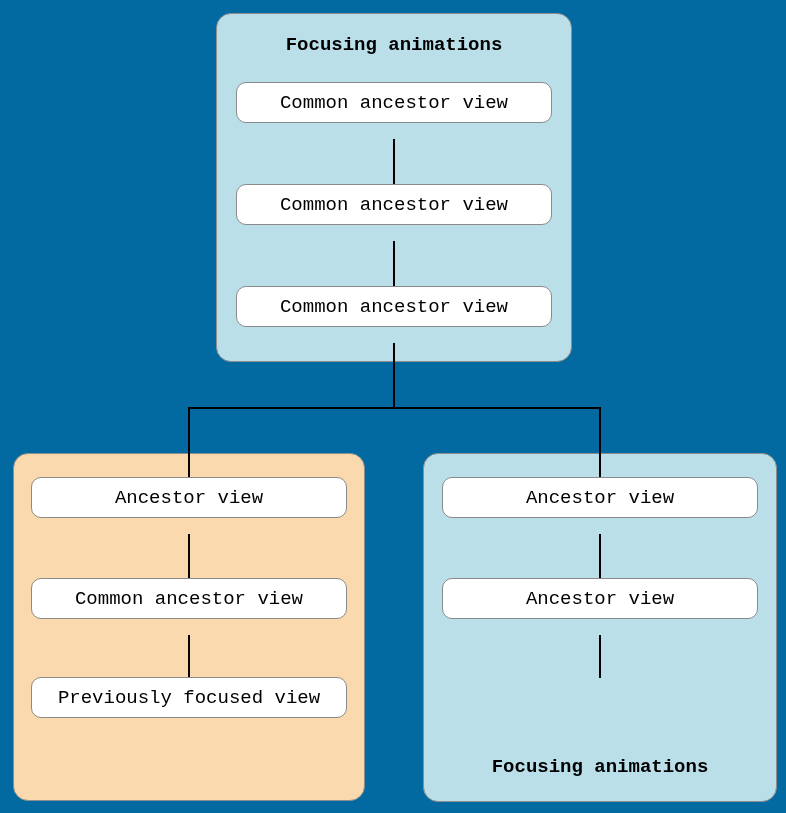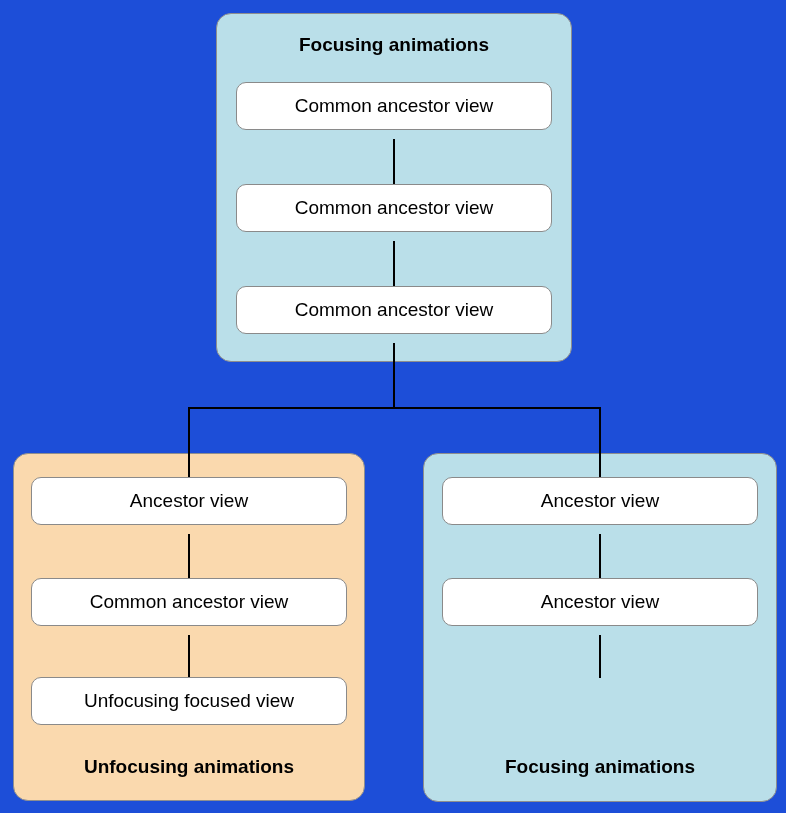--- a/index.html
+++ b/index.html
@@ -4,22 +4,22 @@
 <style>
   html, body {
     margin: 0;
     padding: 0;
     background: #ffffff;
   }
   .canvas {
     position: relative;
     width: 786px;
     height: 813px;
-    background: #1d4ed8;
-    font-family: Liberation Sans, sans-serif;
+    background: #0369a1;
+    font-family: Liberation Mono, monospace;
     overflow: hidden;
   }
   .group {
     position: absolute;
     box-sizing: border-box;
     border: 1.5px solid #8E8E8E;
     border-radius: 15px;
     z-index: 1;
   }
   #group-top    { left: 216px; top: 13px;  width: 356px; height: 349px; }
@@ -36,21 +36,21 @@
     line-height: 22px;
   }
   #title-top   { left: 216px; top: 34px;  width: 356px; }
   #title-left  { left: 13px;  top: 756px; width: 352px; }
   #title-right { left: 423px; top: 756px; width: 354px; }
 
   .node {
     position: absolute;
     box-sizing: border-box;
     width: 316px;
-    height: 48px;
+    height: 41px;
     background: #ffffff;
     border: 1.5px solid #8A8A8A;
     border-radius: 10px;
     display: flex;
     align-items: center;
     justify-content: center;
     font-size: 19px;
     color: #000000;
     z-index: 3;
   }
@@ -89,38 +89,37 @@
 </head>
 <body>
 
 <div class="canvas">
 
   <div class="group" id="group-top" style="background-color: rgb(186, 223, 233);"></div>
   <div class="group" id="group-left" style="background-color: rgb(250, 217, 174);"></div>
   <div class="group" id="group-right" style="background-color: rgb(186, 223, 233);"></div>
 
   <div class="group-title" id="title-top">Focusing animations</div>
-  <div class="group-title" id="title-left">Unfocusing animations</div>
   <div class="group-title" id="title-right">Focusing animations</div>
 
   <div class="connector v" id="conn-top-1"></div>
   <div class="connector v" id="conn-top-2"></div>
   <div class="connector v" id="conn-stem"></div>
   <div class="connector h" id="conn-branch"></div>
   <div class="connector v" id="conn-left-stem"></div>
   <div class="connector v" id="conn-right-stem"></div>
   <div class="connector v" id="conn-left-1"></div>
   <div class="connector v" id="conn-left-2"></div>
   <div class="connector v" id="conn-right-1"></div>
   <div class="connector v" id="conn-right-2"></div>
 
   <div class="node" id="node-t1">Common ancestor view</div>
   <div class="node" id="node-t2">Common ancestor view</div>
   <div class="node" id="node-t3">Common ancestor view</div>
 
   <div class="node" id="node-l1">Ancestor view</div>
   <div class="node" id="node-l2">Common ancestor view</div>
-  <div class="node" id="node-l3">Unfocusing focused view</div>
+  <div class="node" id="node-l3">Previously focused view</div>
 
   <div class="node" id="node-r1">Ancestor view</div>
   <div class="node" id="node-r2">Ancestor view</div>
 
 </div>
 
 </body></html>

